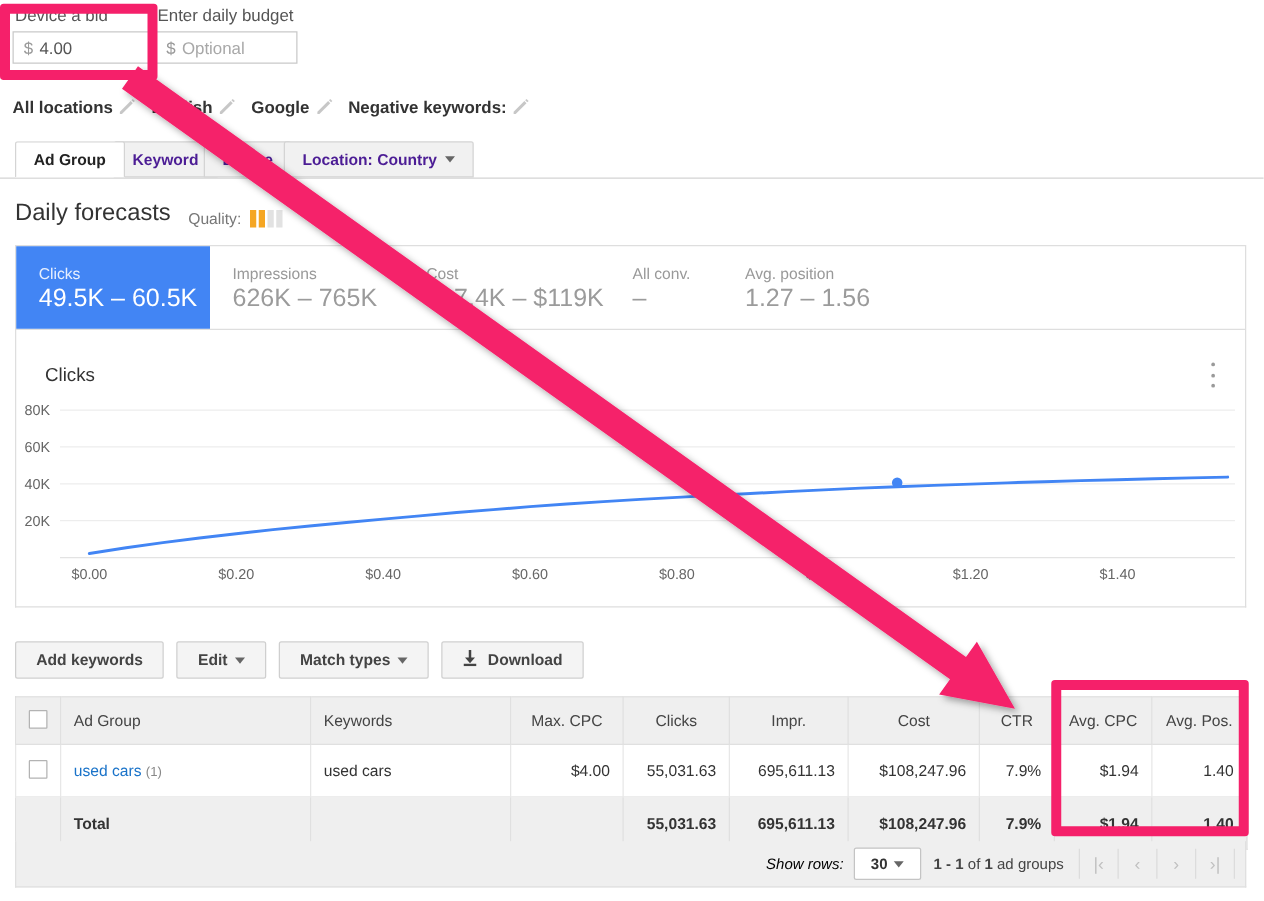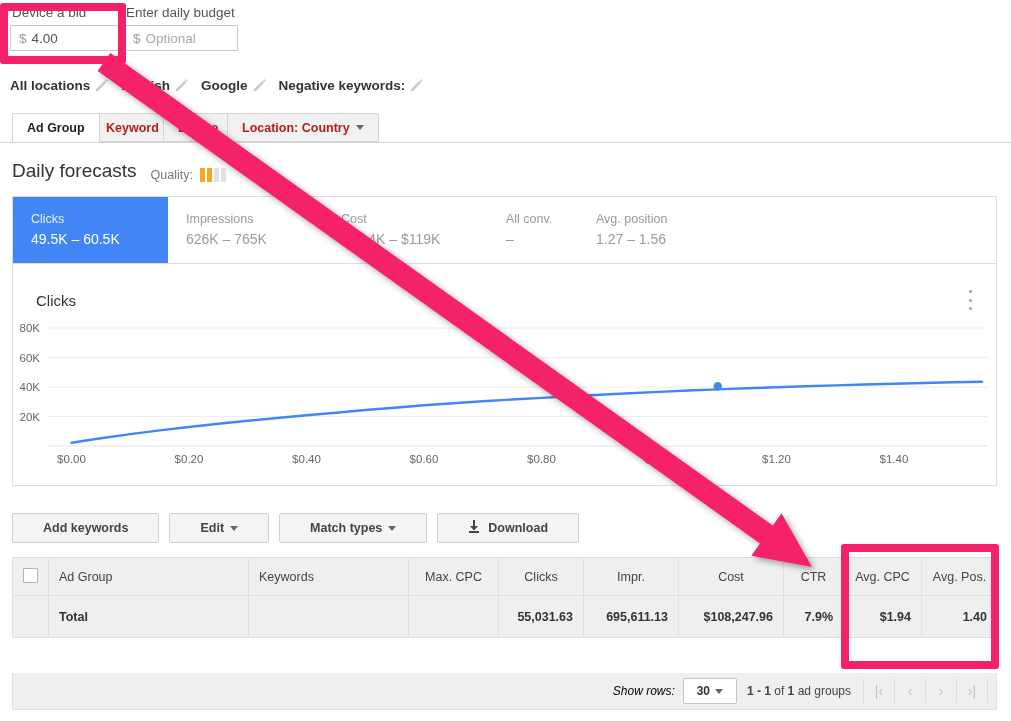--- a/index.html
+++ b/index.html
@@ -31,60 +31,60 @@
   .pencil{width:15px;height:15px;margin-left:4px;display:inline-block;position:relative;opacity:.55;}
   .pencil svg{display:block;}
 
   
   .tabsrow{position:absolute;left:0;top:113px;width:1011px;height:30px;}
   .tabsrow:after{content:"";position:absolute;left:0;bottom:0;width:1011px;height:1px;background:#d4d4d4;}
   .tab{
     position:absolute;top:0;height:29px;box-sizing:border-box;
     border:1px solid #d4d4d4;background:#f1f1f1;border-radius:2px 2px 0 0;
     display:flex;align-items:center;justify-content:center;
-    font-size:12.5px;color:#b91c1c;font-weight:bold;padding:0 14px;z-index:1;
+    font-size:12.5px;color:#4c1d95;font-weight:bold;padding:0 14px;z-index:1;
   }
   .tab.active{background:#fff;border-bottom-color:#fff;color:#222;z-index:3;}
   .caret{display:inline-block;margin-left:6px;width:0;height:0;
     border-left:4px solid transparent;border-right:4px solid transparent;border-top:5px solid #666;}
 
   
   .dfhead{position:absolute;left:12px;top:160px;display:flex;align-items:flex-end;}
   .dftitle{font-size:19px;color:#333;font-weight:400;}
   .dfq{font-size:12.5px;color:#777;margin-left:14px;}
   .qbars{display:inline-flex;margin-left:7px;vertical-align:middle;}
   .qbar{width:5px;height:14px;margin-right:2px;background:#e2e2e2;}
   .qbar.on{background:#f5a623;}
 
   
   .cards{position:absolute;left:12px;top:196px;width:985px;height:68px;
     border:1px solid #dedede;background:#fff;box-sizing:border-box;display:flex;}
   .card{padding:14px 0 0 18px;box-sizing:border-box;height:66px;}
   .card .lbl{font-size:12.5px;line-height:16px;}
-  .card .vl{font-size:14px;line-height:24px;}
+  .card .vl{font-size:20px;line-height:24px;}
   .card.sel{background:#4285f4;width:155px;padding-left:18px;}
   .card.sel .lbl{color:#e8f0fe;}
   .card.sel .vl{color:#fff;}
   .card.d .lbl{color:#999;}
   .card.d .vl{color:#9b9b9b;}
 
   
   .chartpanel{position:absolute;left:12px;top:264px;width:985px;height:222px;
     border:1px solid #dedede;border-top:none;background:#fff;box-sizing:border-box;}
   .charttitle{position:absolute;left:23px;top:28px;font-size:15px;color:#333;}
   .kebab{position:absolute;right:18px;top:24px;width:16px;height:20px;
     display:flex;flex-direction:column;justify-content:space-between;align-items:center;padding:2px 0;}
   .kebab i{width:3px;height:3px;border-radius:50%;background:#9a9a9a;display:block;}
   .plot{position:absolute;left:0;top:0;width:985px;height:222px;}
 
   
   .actions{position:absolute;left:12px;top:513px;display:flex;align-items:center;}
   .btn{height:30px;box-sizing:border-box;border:1px solid #cfcfcf;background:#f4f4f4;
     border-radius:2px;display:flex;align-items:center;justify-content:center;
-    padding:0 30px;font-size:12.5px;font-weight:bold;color:#444;margin-right:10px;}
+    padding:0 16px;font-size:12.5px;font-weight:bold;color:#444;margin-right:10px;}
   .dlicon{display:inline-block;margin-right:8px;}
 
   
   .tablewrap{position:absolute;left:12px;top:557px;width:985px;}
   table.grid{border-collapse:collapse;width:985px;table-layout:fixed;font-size:12.5px;}
   table.grid th{
     background:#efefef;border:1px solid #e0e0e0;border-top:1px solid #dcdcdc;
     font-weight:normal;color:#444;font-size:12.5px;height:37px;padding:0 10px;
     text-align:center;white-space:nowrap;
   }
@@ -311,20 +311,37 @@
           <th>Max. CPC</th>
           <th>Clicks</th>
           <th>Impr.</th>
           <th>Cost</th>
           <th>CTR</th>
           <th>Avg. CPC</th>
           <th>Avg. Pos.</th>
         </tr>
       </thead>
       <tbody>
+        <tr>
+          <td class="l">
+            <span class="cbx"></span>
+          </td>
+          <td class="l">
+            <span class="lnk">used cars</span>
+            <span class="cnt">(1)</span>
+          </td>
+          <td class="l">used cars</td>
+          <td class="muted">$4.00</td>
+          <td>55,031.63</td>
+          <td>695,611.13</td>
+          <td>$108,247.96</td>
+          <td>7.9%</td>
+          <td>$1.94</td>
+          <td>1.40</td>
+        </tr>
         <tr class="total">
           <td class="l"></td>
           <td class="l">Total</td>
           <td class="l"></td>
           <td></td>
           <td>55,031.63</td>
           <td>695,611.13</td>
           <td>$108,247.96</td>
           <td>7.9%</td>
           <td>$1.94</td>

